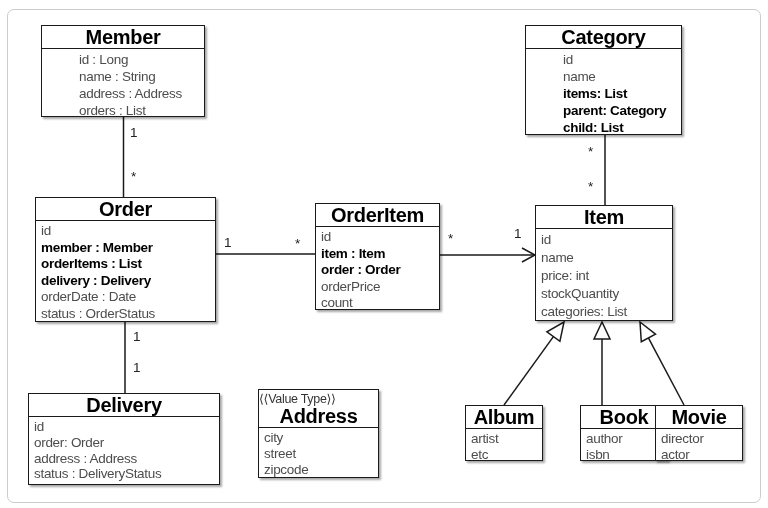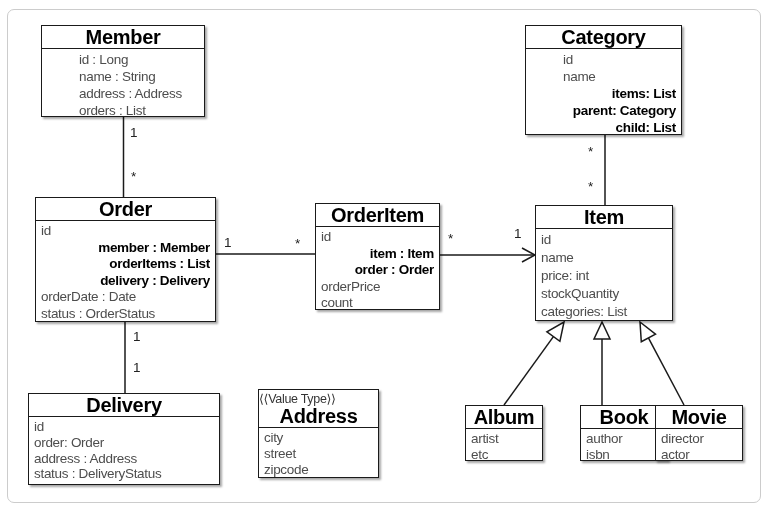--- a/index.html
+++ b/index.html
@@ -14,21 +14,21 @@
   .uml-title{border-bottom:1.5px solid #1a1a1a;font-weight:bold;text-align:center;
              font-size:20px;color:#000;height:22px;line-height:22px;
              letter-spacing:-0.3px;overflow:hidden;}
   .uml-stereo{font-size:12.5px;font-weight:normal;color:#333;height:17px;line-height:19px;
               text-align:left;letter-spacing:-0.3px;}
   .stereo-title .uml-title{border-bottom:none;height:20px;line-height:18px;}
   .hdr{border-bottom:1.5px solid #1a1a1a;}
   .uml-attrs{padding:2px 5px 0 5px;}
   .attr{font-size:13.5px;color:#4d4d4d;line-height:16.5px;letter-spacing:-0.3px;
         white-space:nowrap;overflow:hidden;}
-  .attr.bold{font-weight:bold;color:#000;text-align:right;}
+  .attr.bold{font-weight:bold;color:#000;}
   .lh17 .attr{line-height:17px;margin-left:32px;}
   .lh18 .attr{line-height:18px;}
   .lh16 .attr{line-height:15.8px;}
 
   .mult{position:absolute;font-size:13.5px;color:#222;letter-spacing:-0.2px;}
 </style>
 </head>
 <body>
 
 <div id="stage">

